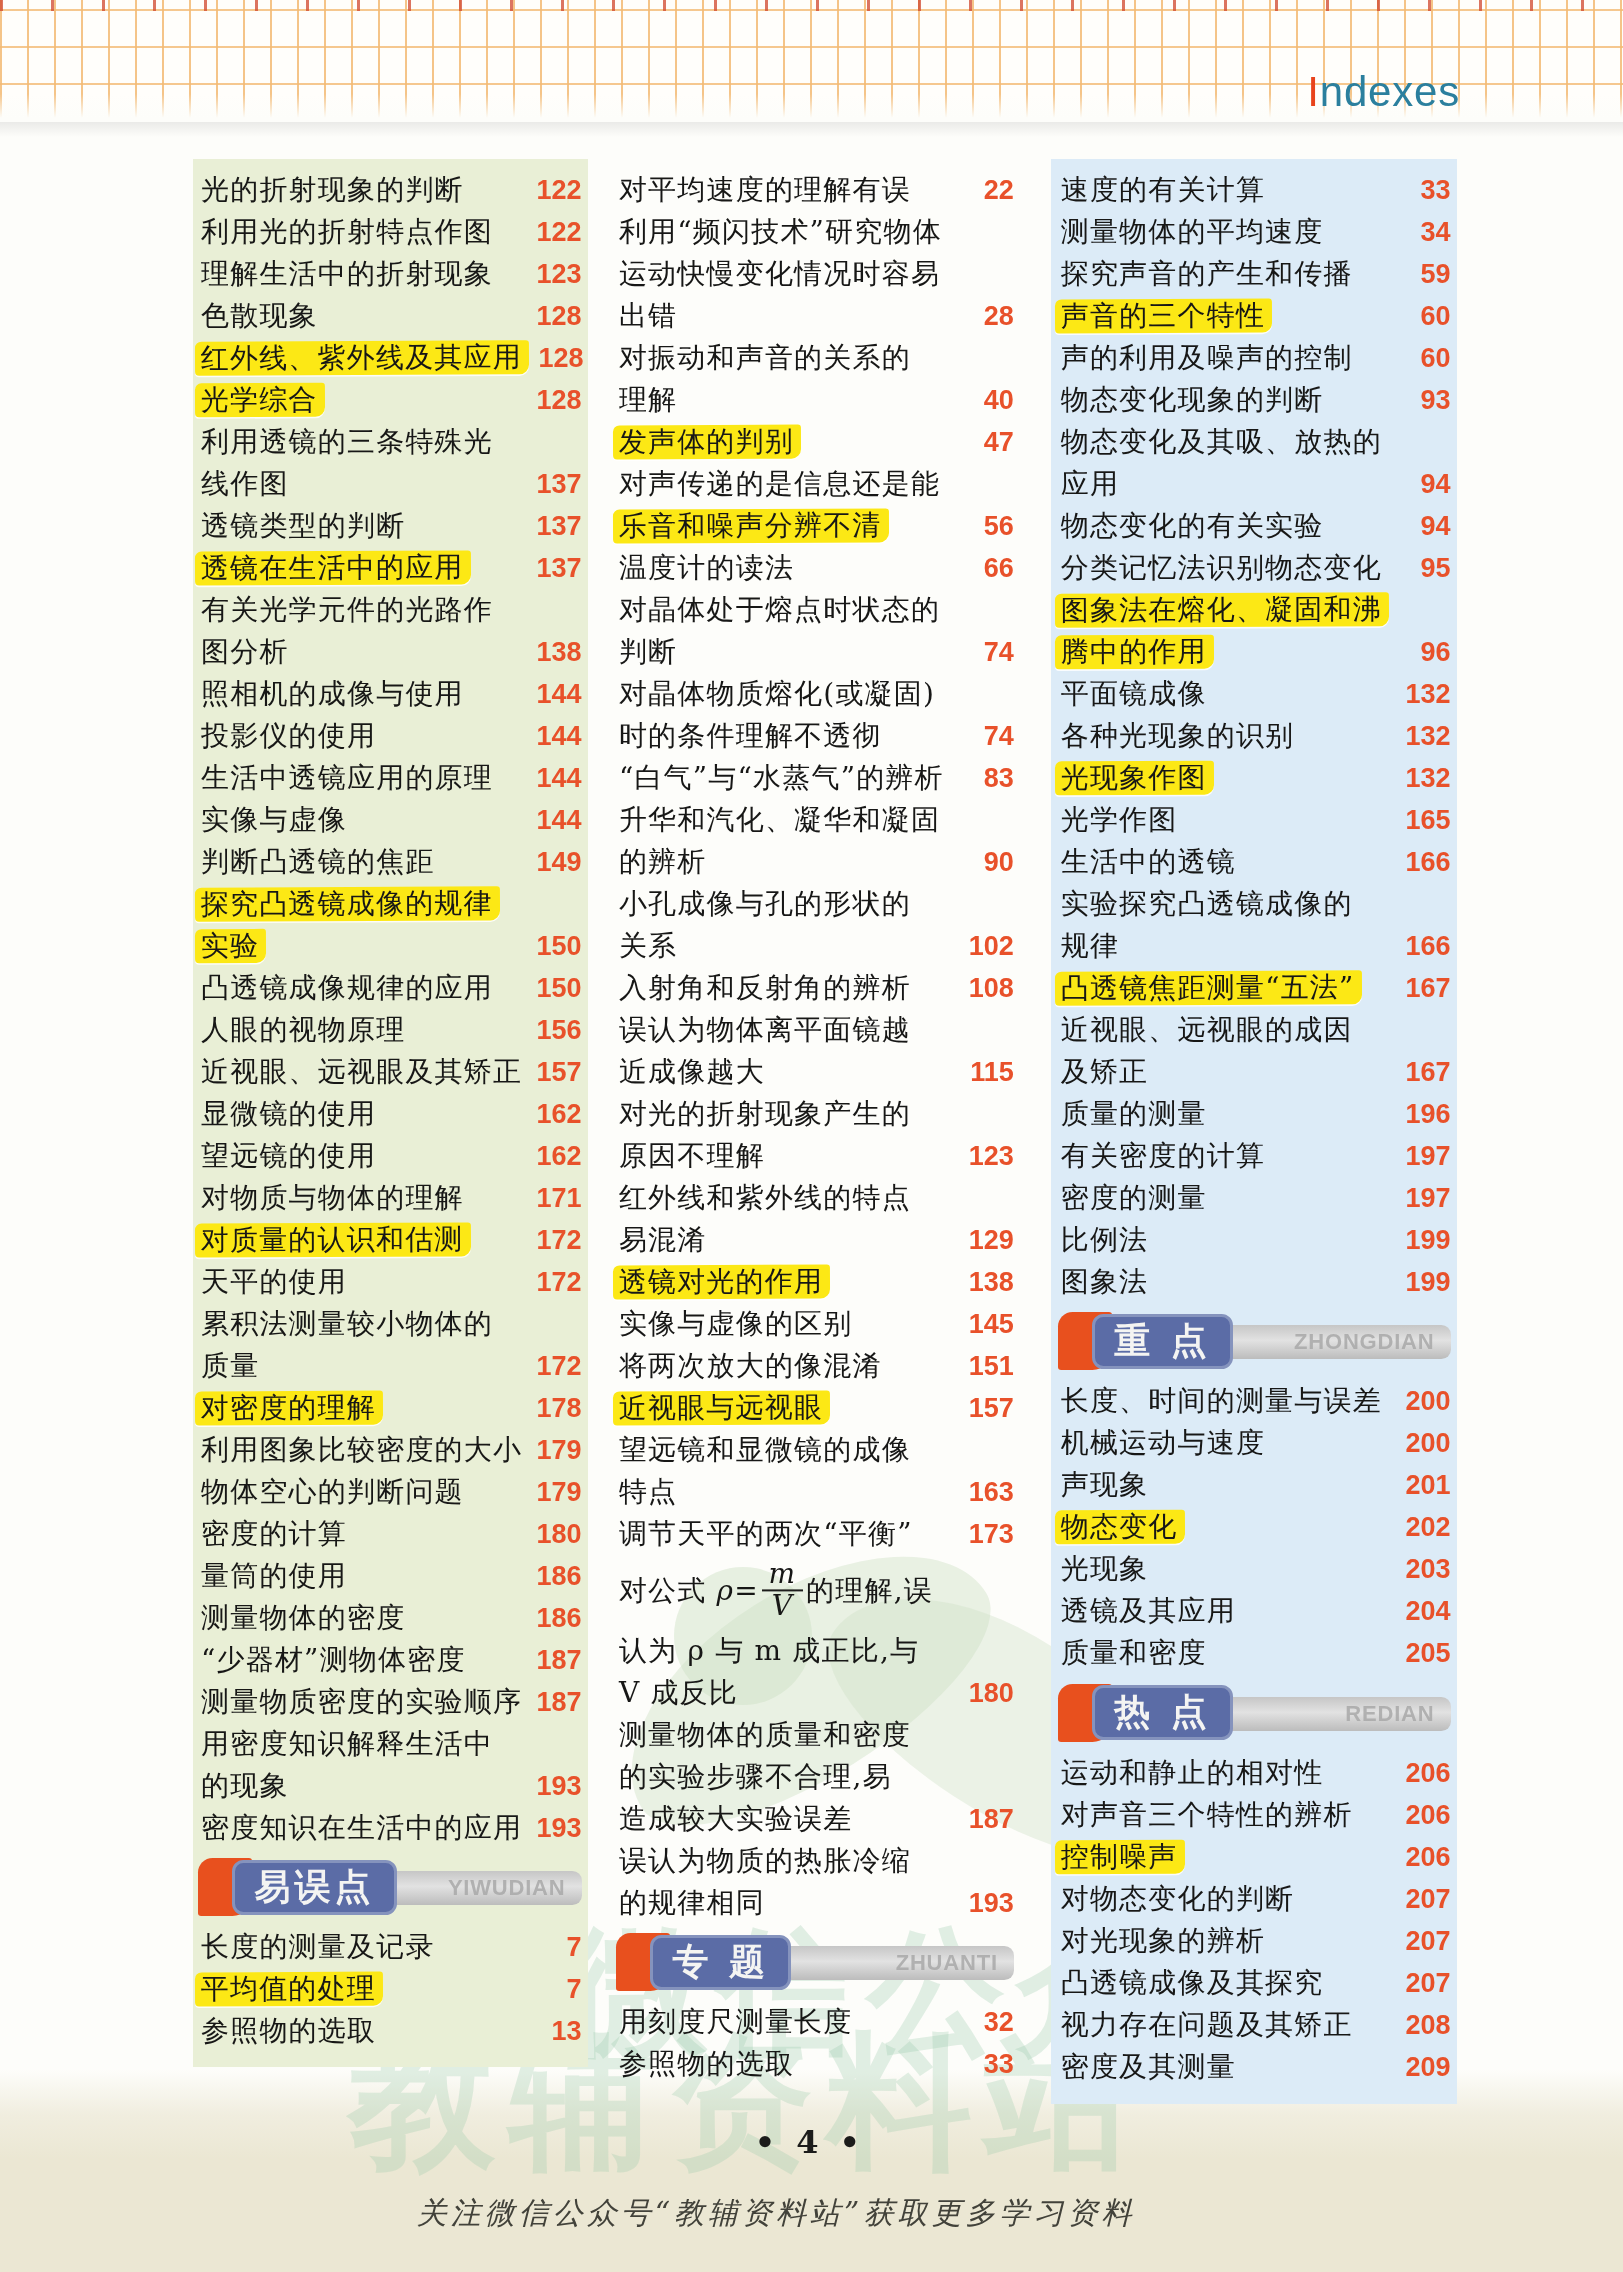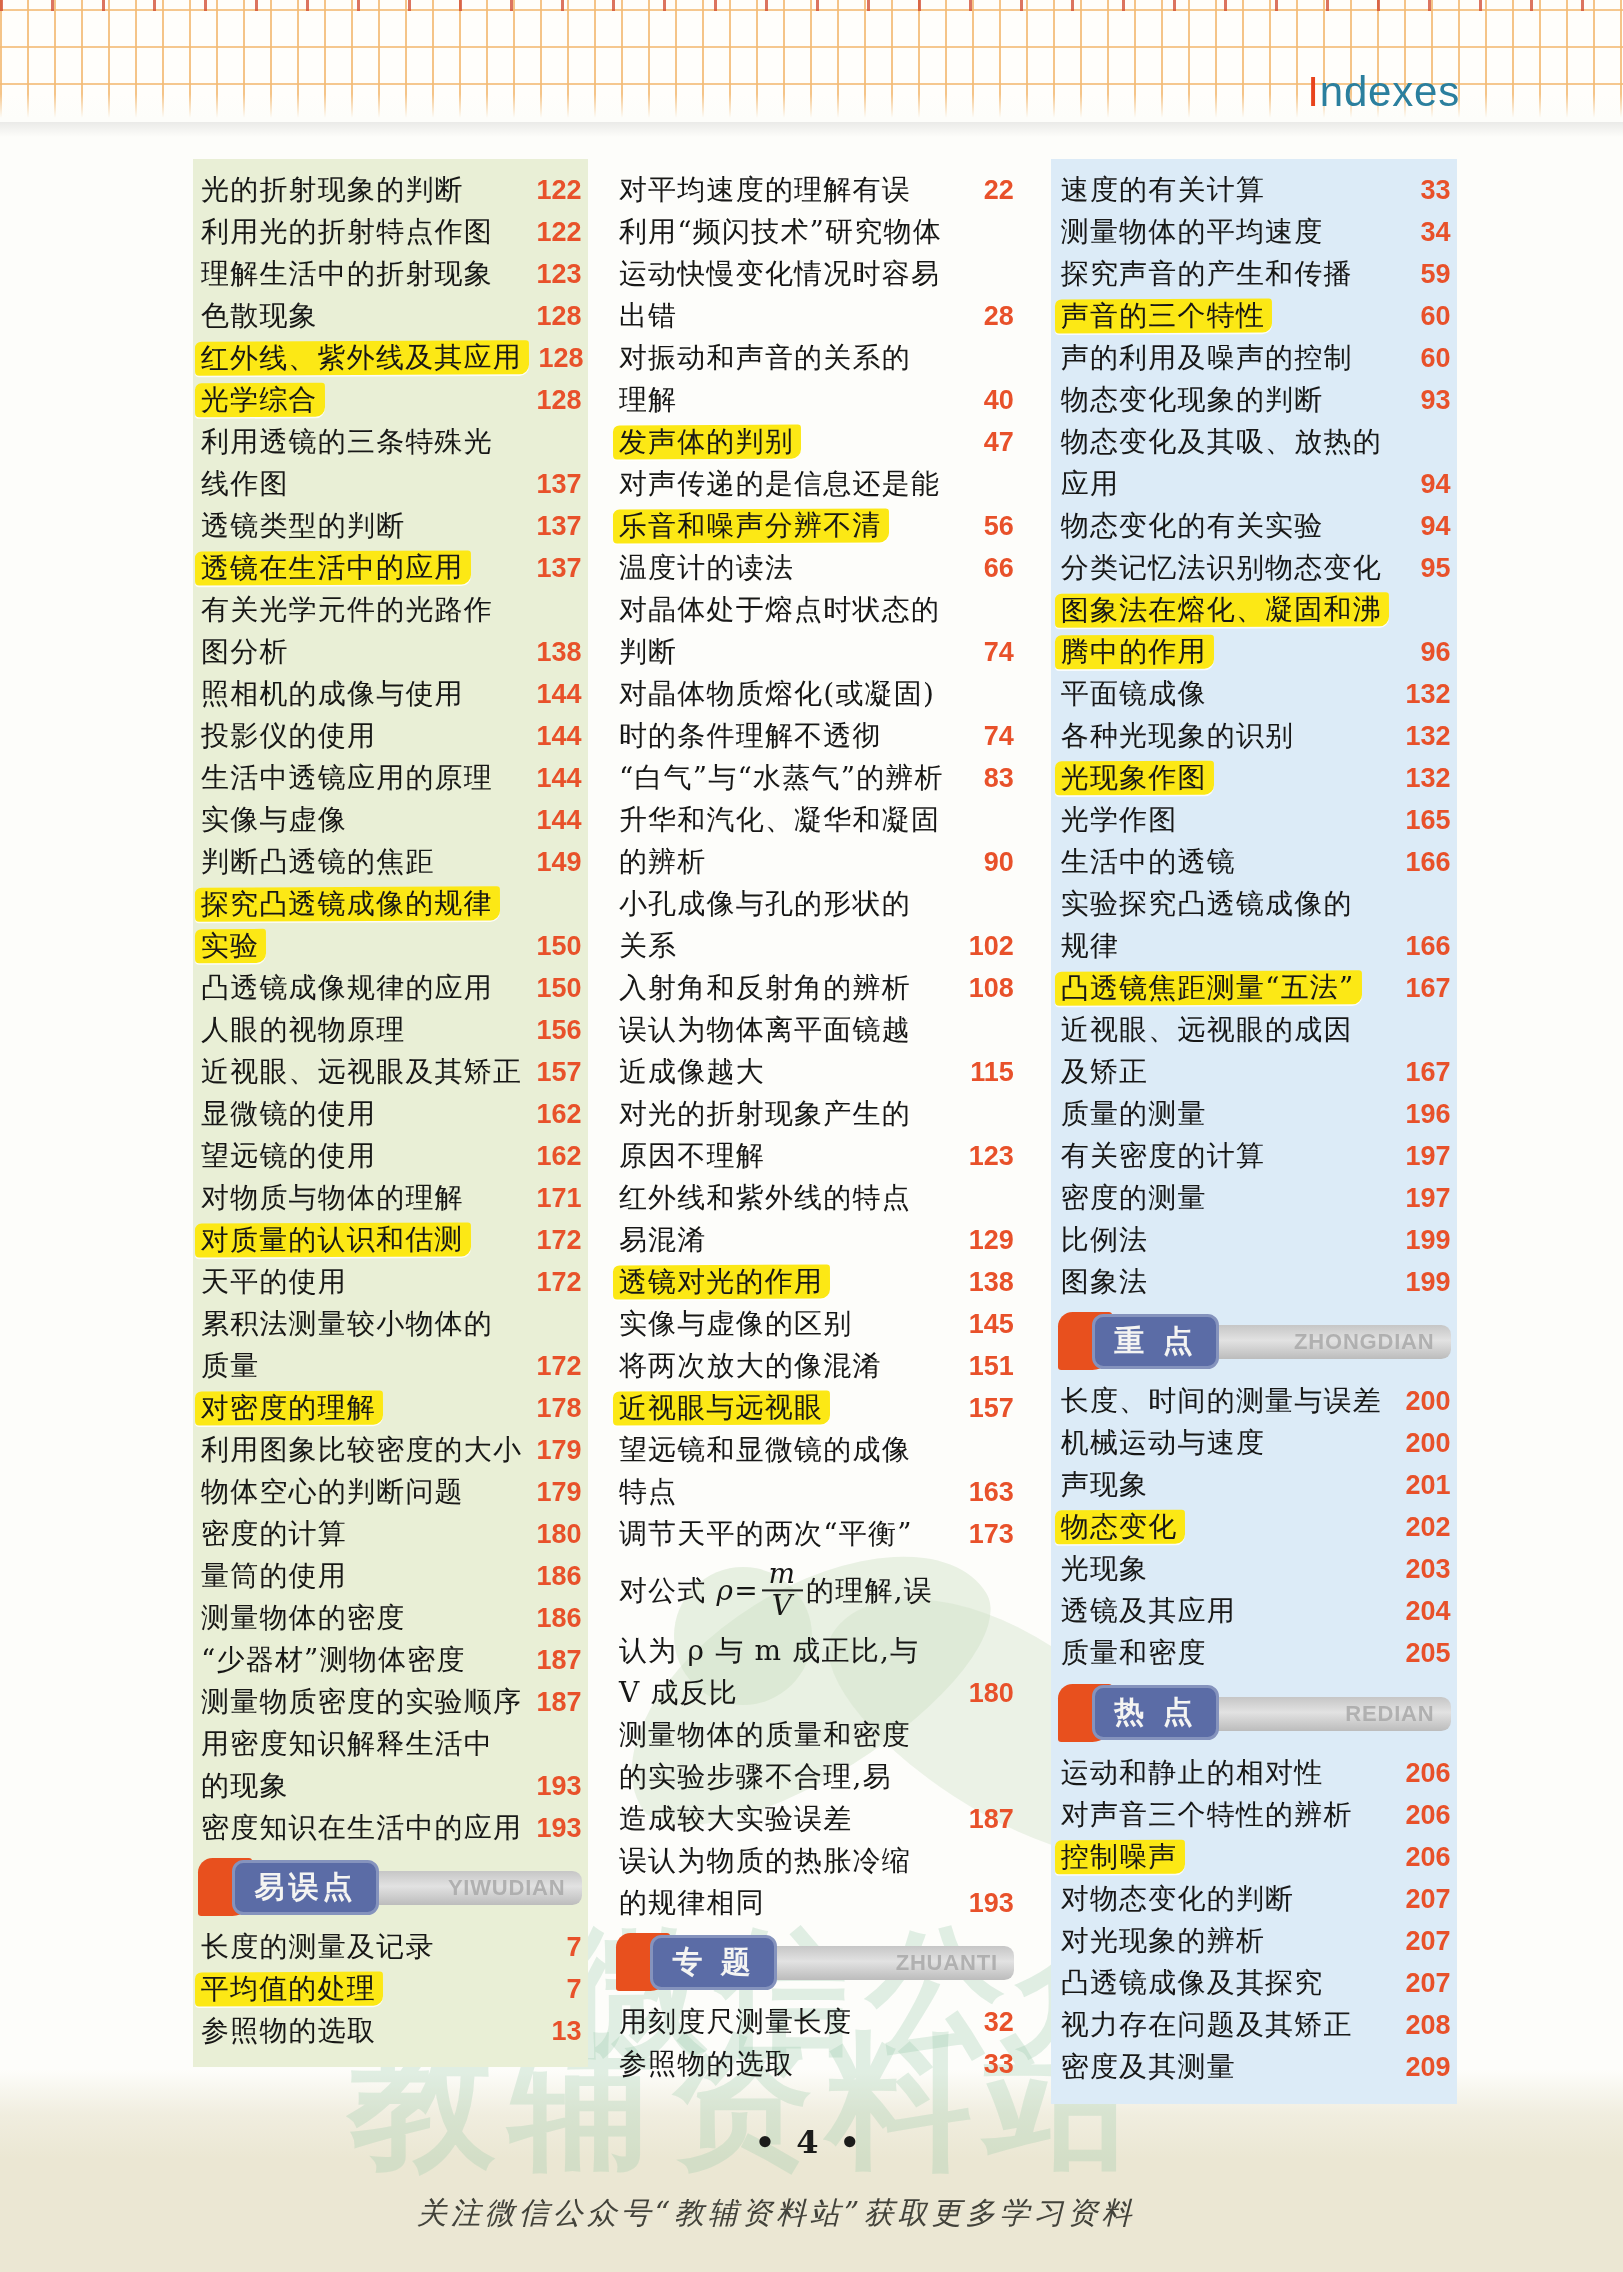--- a/index.html
+++ b/index.html
@@ -58,21 +58,21 @@
     background:#e8501e;border-radius:14.6px 3.2px 19.5px 3.2px;}
   .badge .bar{position:absolute;left:44px;right:0;top:14.6px;height:34px;
     background:linear-gradient(180deg,#c6c6c6,#e2e2e2 45%,#bcbcbc);
     border-radius:3.2px 9.7px 9.7px 3.2px;
     display:flex;align-items:center;justify-content:flex-end;padding-right:16px;}
   .badge .bwm{font-family:"Liberation Sans","DejaVu Sans",sans-serif;font-weight:bold;
     font-size:22px;color:#a9a9a9;letter-spacing:0.8px;opacity:.85;}
   .badge .pill{position:absolute;left:31px;top:3.2px;height:49px;
     background:#5b6ca6;border:3.2px solid #8593bd;border-radius:11.4px;
     color:#f4f4f2;display:flex;align-items:center;padding:0 19.5px;
-    font-size:30px;font-weight:bold;letter-spacing:4px;}
+    font-size:36px;font-weight:bold;letter-spacing:4px;}
 
   
   .wm{position:absolute;z-index:1;pointer-events:none;}
   .leaf{border-radius:50% 50% 50% 50%/60% 60% 40% 40%;}
   .wm-text{font-family:"DejaVu Sans","Liberation Sans",sans-serif;font-weight:bold;
     color:rgba(150,202,170,.28);white-space:nowrap;}
 
   
   .bottom-band{position:absolute;left:0;bottom:0;width:1624px;height:203px;z-index:0;
     background:linear-gradient(180deg, rgba(236,232,214,0) 0, rgba(236,232,214,.75) 45px, #ebe7d3 89px);}

